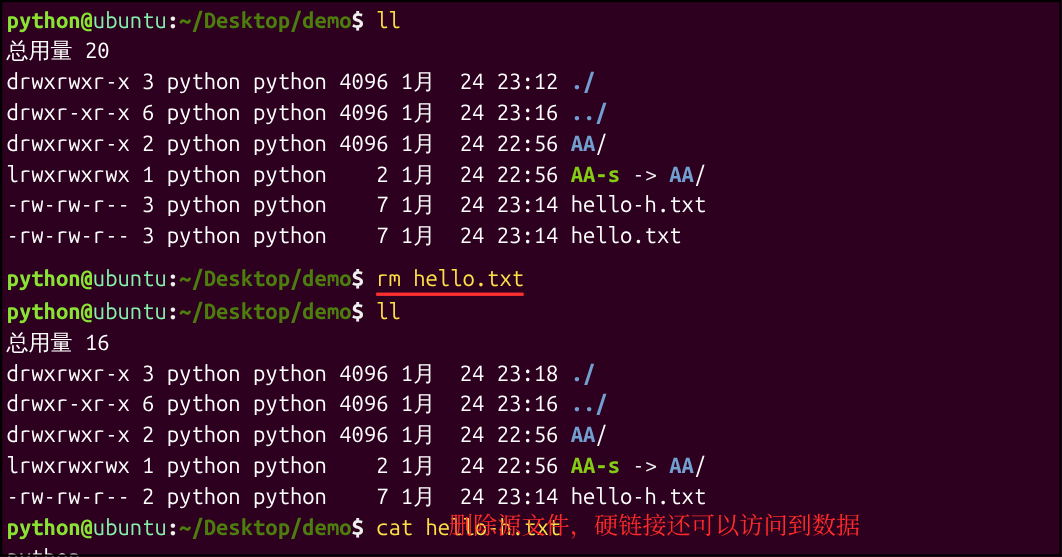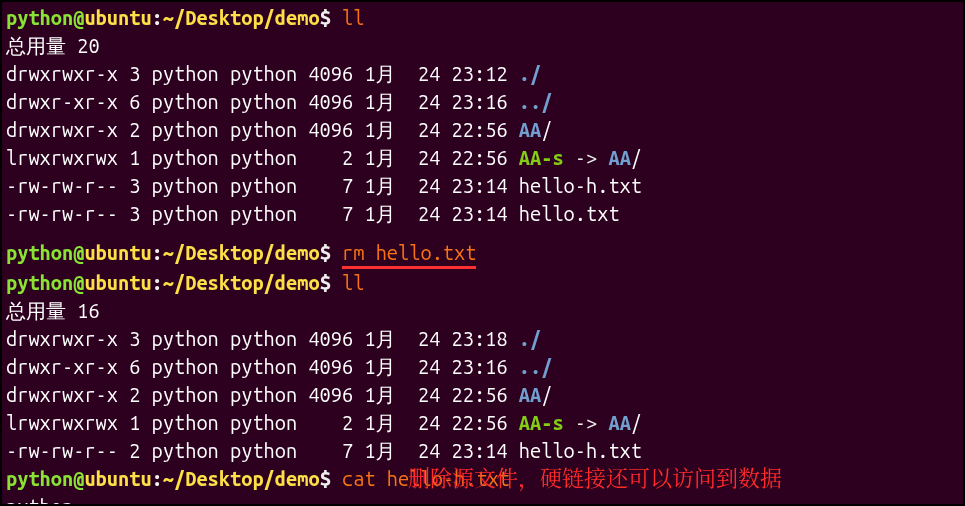--- a/index.html
+++ b/index.html
@@ -16,26 +16,26 @@
     position: relative;
   }
   .terminal {
     padding: 4px 6px;
     white-space: pre;
   }
   .line {
     display: block;
   }
   .user { color: #8ae234; font-weight: bold; }
-  .host { color: #fde047; font-weight: bold; }
+  .host { color: #86efac; font-weight: normal; }
   .at   { color: #8ae234; font-weight: bold; }
   .colon{ color: #eeeeec; font-weight: bold; }
-  .path { color: #fde047; font-weight: bold; }
+  .path { color: #4d7c0f; font-weight: bold; }
   .dollar{ color: #eeeeec; font-weight: bold; }
-  .cmd  { color: #f97316; margin-top: 16px; }
+  .cmd  { color: #fde047; margin-top: 16px; }
   .plain{ color: #ffffff; }
   .dir  { color: #729fcf; font-weight: bold; }
   .sym  { color: #84cc16; font-weight: bold; }
   .arrow{ color: #eeeeec; }
   .underline-red {
     border-bottom: 3px solid #ff3030;
     display: inline-block;
     padding-bottom: 4px;
     line-height: 0.9;
   }

